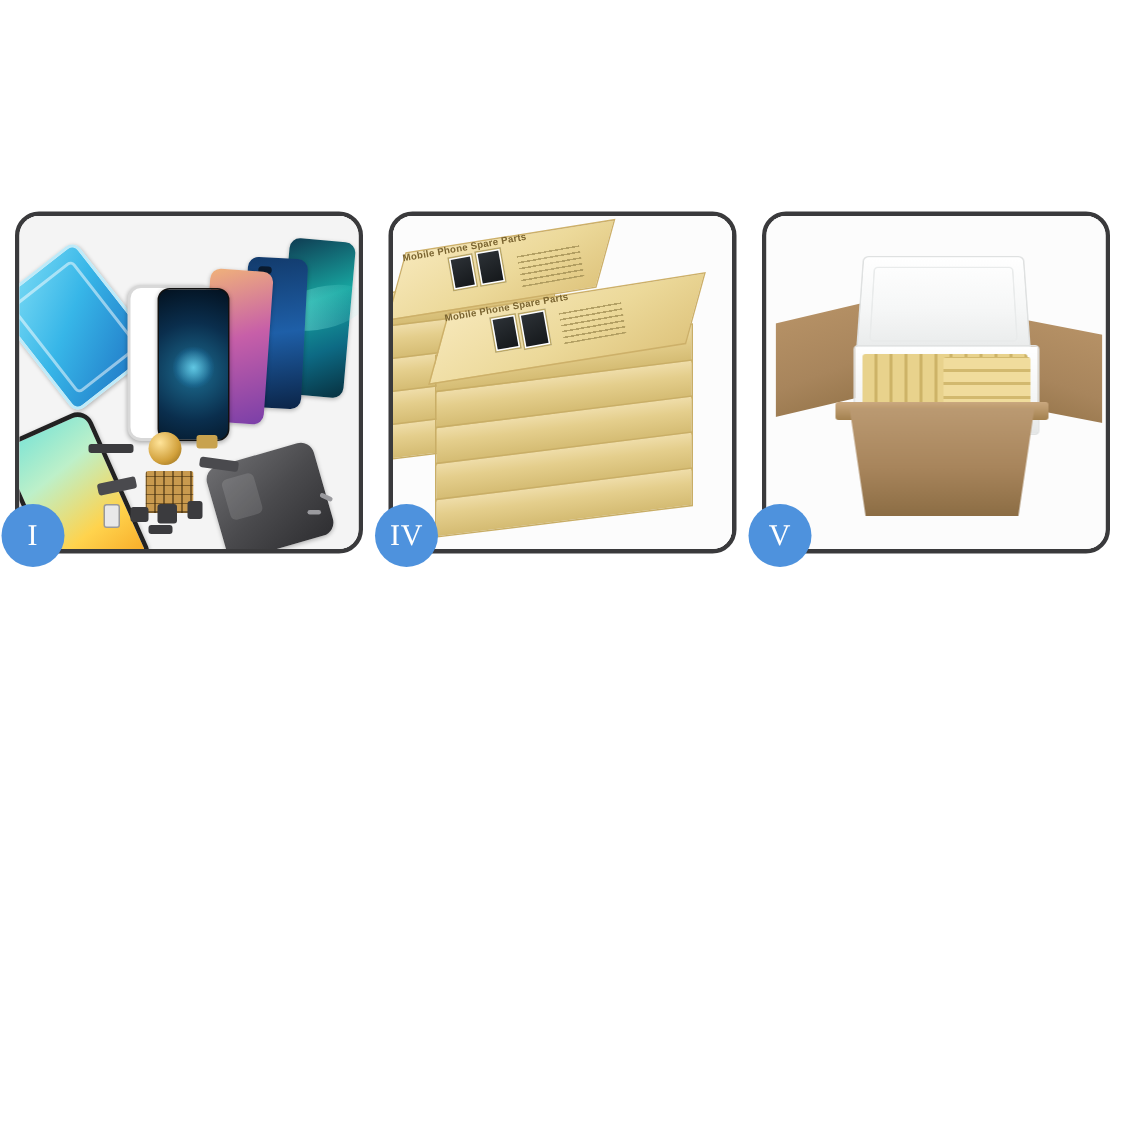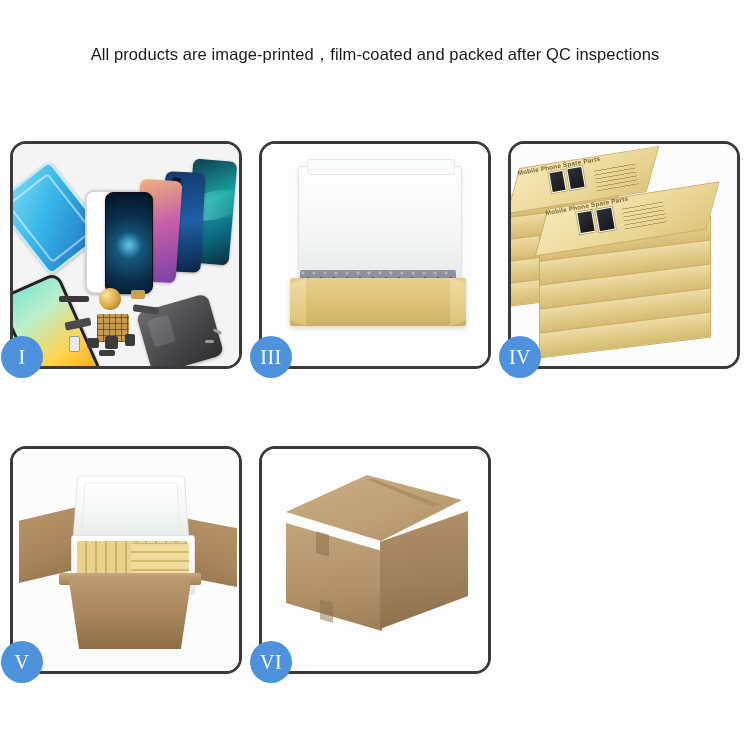--- a/index.html
+++ b/index.html
@@ -400,21 +400,20 @@
   }
   .c-tape2{
     position:absolute; left:58px; top:152px; width:13px; height:20px;
     background:rgba(140,112,74,.5); transform: skewY(16deg); border-radius:1px;
   }
 </style>
 </head>
 <body>
 
 <div class="header">
-  <div class="subtitle">All products are image-printed，film-coated and packed after QC inspections</div>
 </div>
 
 <div class="grid">
 
   <div class="panel">
     <div class="panel-inner">
       <div class="scene1">
         <div class="ph ph1"></div>
         <div class="ph ph6"></div>
         <div class="ph ph5"></div>
@@ -435,32 +434,20 @@
         <div class="part" style="left:112px;top:190px;width:10px;height:12px;"></div>
         <div class="part" style="left:86px;top:206px;width:16px;height:6px;"></div>
         <div class="part" style="left:192px;top:196px;width:9px;height:3px;background:#9a9a9e;"></div>
         <div class="part" style="left:200px;top:186px;width:9px;height:3px;background:#9a9a9e;transform:rotate(25deg);"></div>
       </div>
     </div>
     <div class="badge">I</div>
   </div>
 
 
-  <div class="panel">
-    <div class="panel-inner">
-      <div class="scene3">
-        <div class="foam-lid"></div>
-        <div class="box3-inner-foam"></div>
-        <div class="box3-body"></div>
-        <div class="box3-flapL"></div>
-        <div class="box3-flapR"></div>
-      </div>
-    </div>
-    <div class="badge">III</div>
-  </div>
 
   <div class="panel">
     <div class="panel-inner">
       <div class="scene4">
         <div class="stack">
           <div class="sbox sb-l1"></div>
           <div class="sbox sb-l2"></div>
           <div class="sbox sb-l3"></div>
           <div class="sbox sb-l4"></div>
           <div class="sbox sb-l5"></div>
@@ -507,27 +494,14 @@
         <div class="v-foam-box"></div>
         <div class="v-yellow-pack"></div>
         <div class="v-yellow-pack2"></div>
         <div class="v-rim"></div>
         <div class="v-body"></div>
       </div>
     </div>
     <div class="badge">V</div>
   </div>
 
-  <div class="panel">
-    <div class="panel-inner">
-      <div class="scene6">
-        <div class="c-top"></div>
-        <div class="c-front"></div>
-        <div class="c-side"></div>
-        <div class="c-seam"></div>
-        <div class="c-tape1"></div>
-        <div class="c-tape2"></div>
-      </div>
-    </div>
-    <div class="badge">VI</div>
-  </div>
 
 </div>
 
 </body></html>

